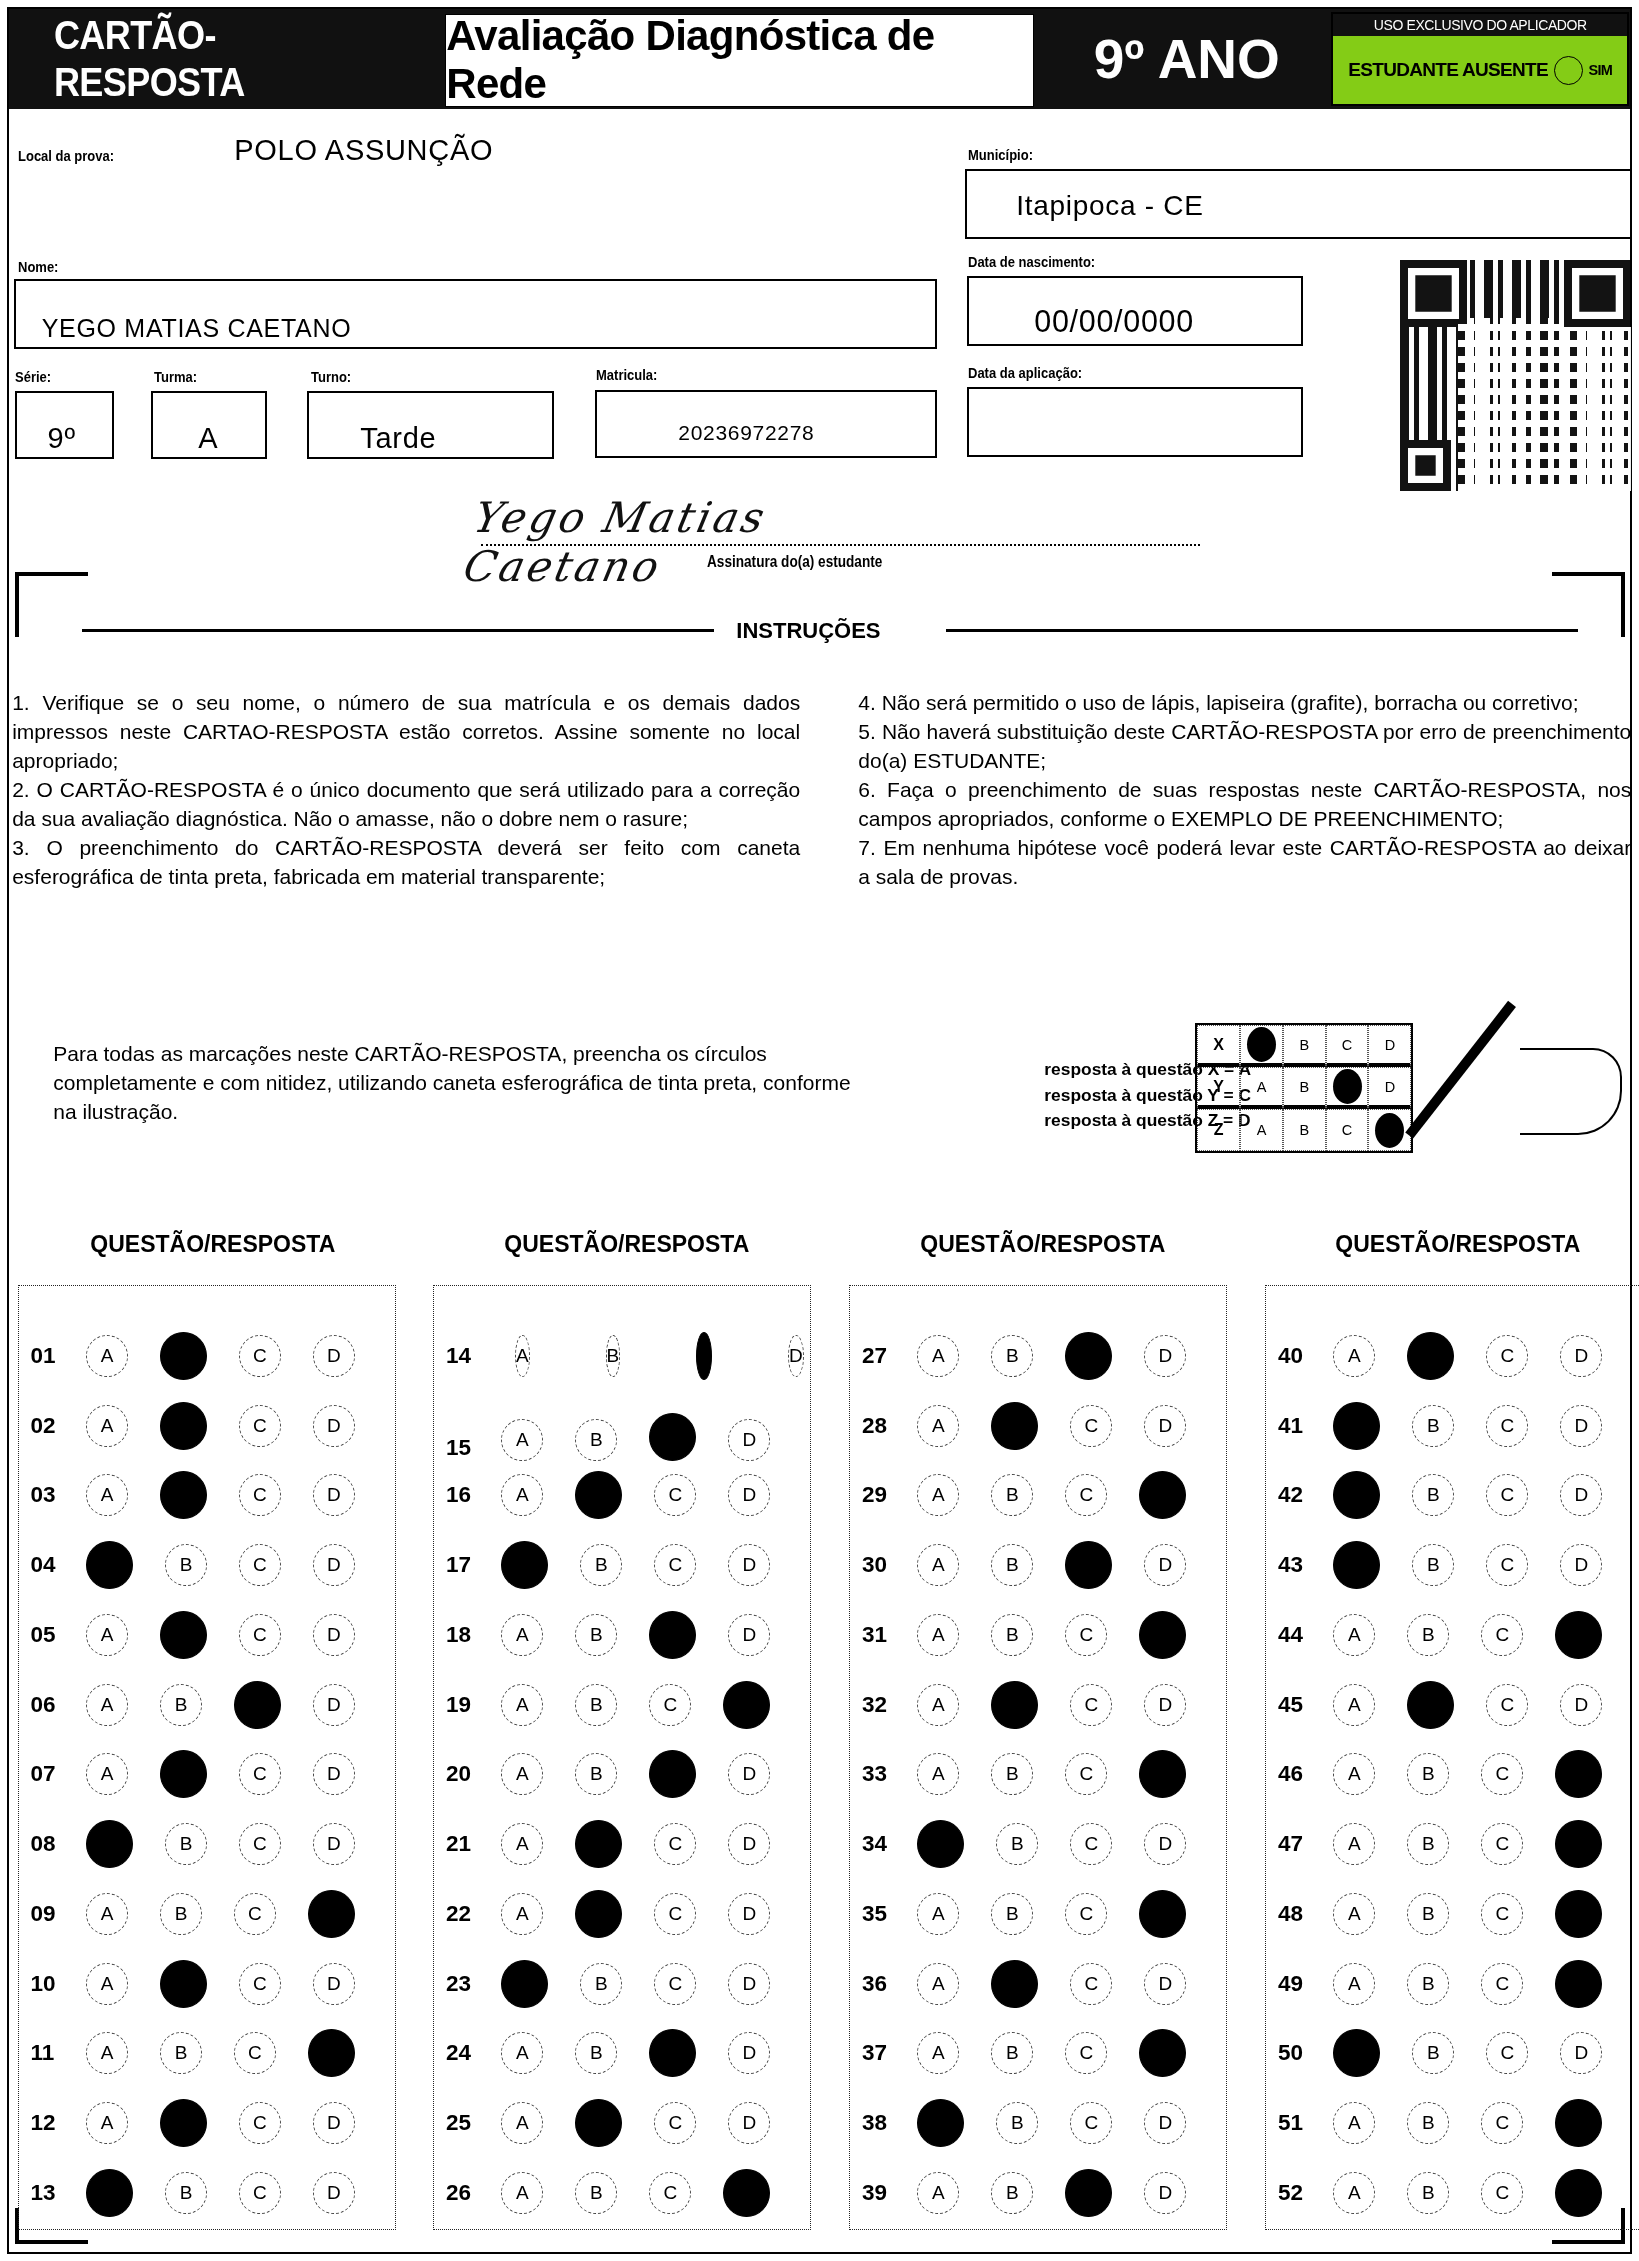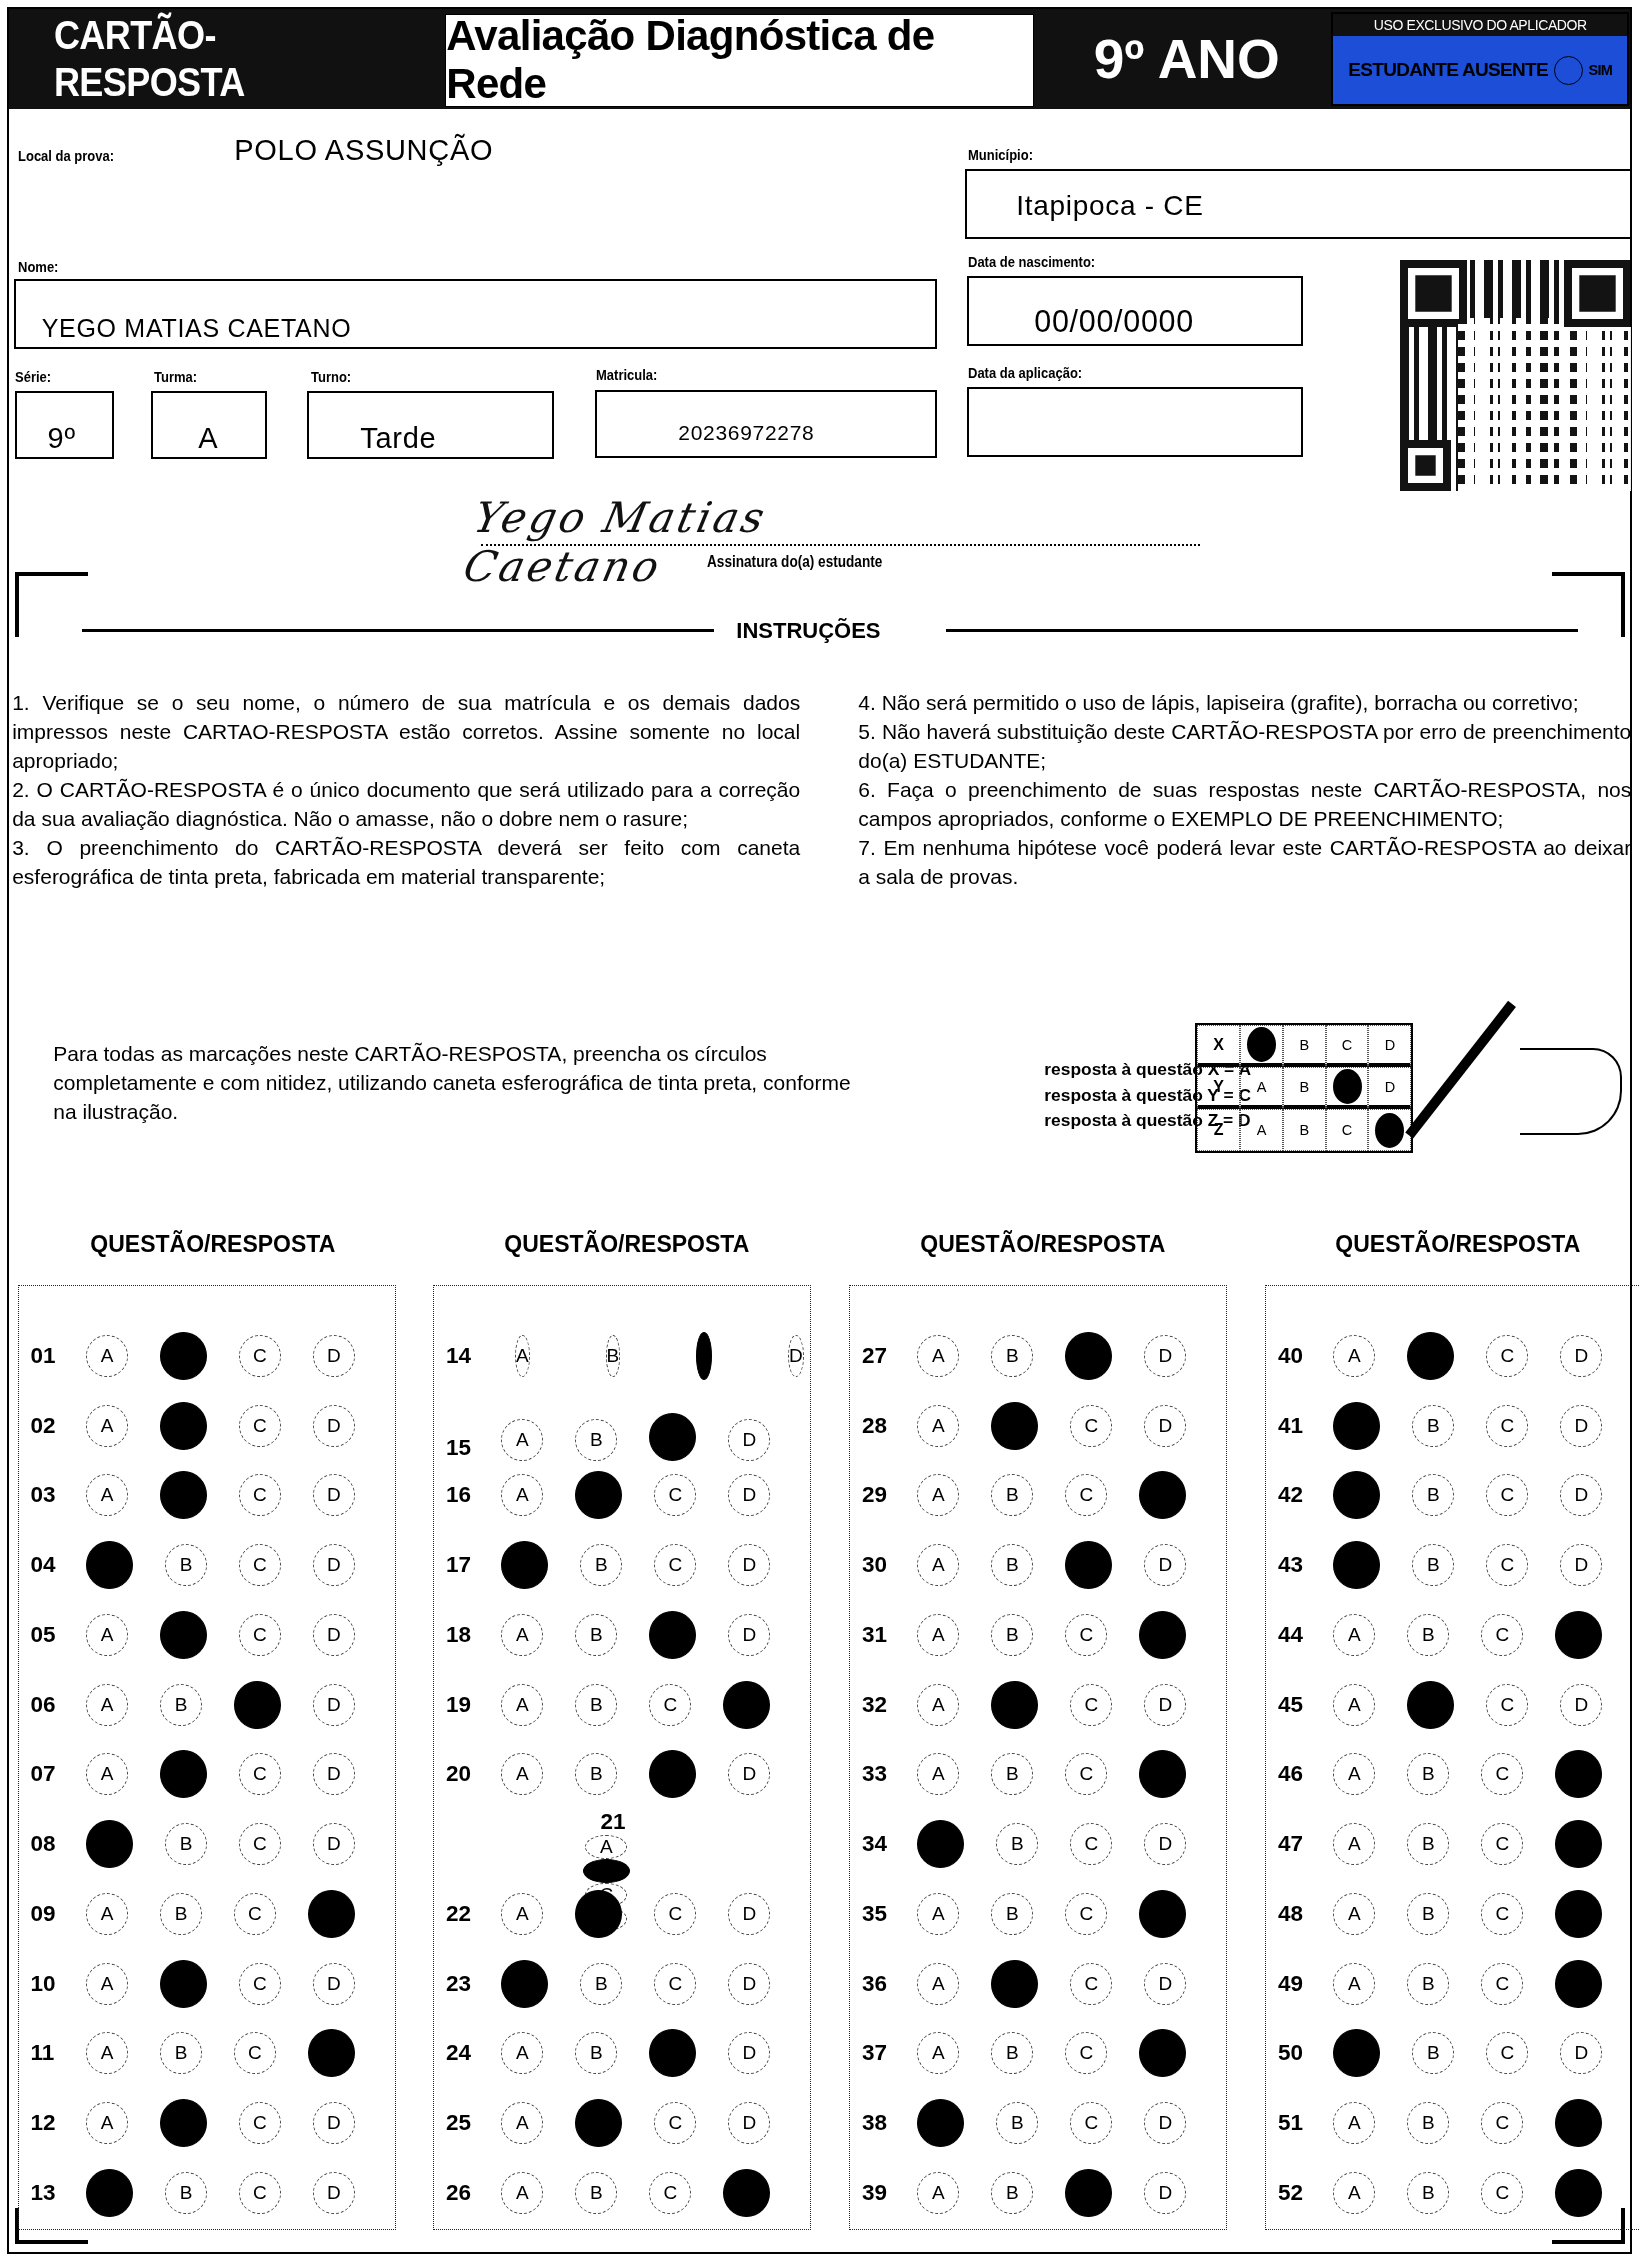--- a/index.html
+++ b/index.html
@@ -25,21 +25,21 @@
     font-size: 42px; font-weight: bold; letter-spacing: -0.7px;
     display: flex; align-items: center; justify-content: center;
   }
   .hdr-grade {
     position: absolute; left: 1032px; top: 0; width: 291px; height: 100px;
     color: #fff; font-size: 55px; font-weight: bold;
     display: flex; align-items: center; justify-content: center;
   }
   .hdr-aplicador {
     position: absolute; left: 1322px; top: 2.9px; width: 298px; height: 94px;
-    border: 2.2px solid #000; background: #1d4ed8;
+    border: 2.2px solid #000; background: #84cc16;
   }
   .aplic-head {
     height: 22px; background: #111; color: #fff; font-size: 14px;
     display: flex; align-items: center; justify-content: center; letter-spacing: -0.4px;
   }
   .aplic-body {
     height: 68px; display: flex; align-items: center; justify-content: center;
     font-size: 19px; font-weight: bold; letter-spacing: -0.7px; gap: 5.8px;
   }
   .aplic-circle { width: 29px; height: 29px; border: 1.5px solid #000; border-radius: 50%; }
@@ -409,21 +409,21 @@
         <span class="bubble">C</span>
         <span class="bubble filled">D</span>
       </div>
       <div class="ans-row" style="top: 453px;">
         <span class="q-num">20</span>
         <span class="bubble">A</span>
         <span class="bubble">B</span>
         <span class="bubble filled">C</span>
         <span class="bubble">D</span>
       </div>
-      <div class="ans-row" style="top: 523px; flex-direction: column;">
+      <div class="ans-row" style="top: 523px;">
         <span class="q-num">21</span>
         <span class="bubble">A</span>
         <span class="bubble filled">B</span>
         <span class="bubble">C</span>
         <span class="bubble">D</span>
       </div>
       <div class="ans-row" style="top: 593px;">
         <span class="q-num">22</span>
         <span class="bubble">A</span>
         <span class="bubble filled">B</span>

